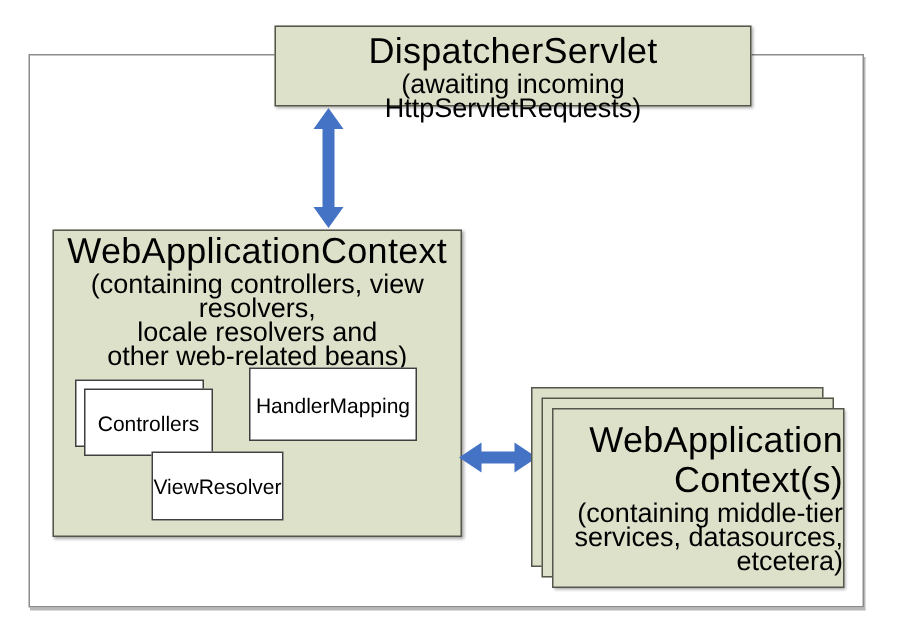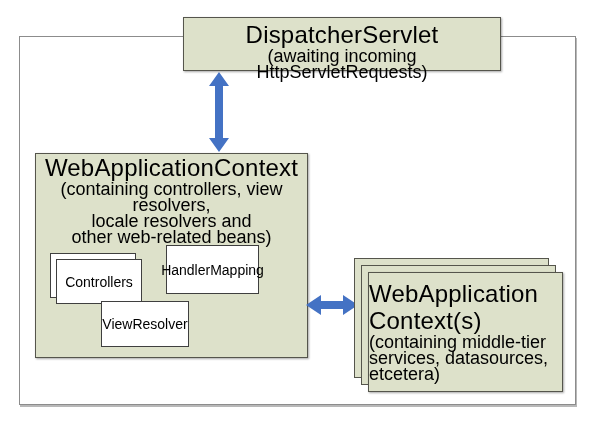--- a/index.html
+++ b/index.html
@@ -54,38 +54,38 @@
     background: #ffffff;
     border: 1px solid #3f3f3f;
     box-sizing: border-box;
     display: flex;
     align-items: center;
     justify-content: center;
     font-size: 14px;
   }
   .controllers-back  { left: 14px;  top: 99px;  width: 86px;  height: 45px; }
   .controllers-front { left: 20px;  top: 105px; width: 86px;  height: 45px; }
-  .handler-mapping   { left: 130px; top: 91px;  width: 93px; height: 49px; }
+  .handler-mapping   { left: 130px; top: 91px;  width: 112px; height: 49px; }
   .view-resolver     { left: 65px;  top: 147px; width: 88px; height: 46px; }
 
   
   .stack { position: absolute; left: 354px; top: 258px; width: 212px; height: 136px; }
   .stack-layer {
     position: absolute;
     width: 195px; height: 120px;
     background: #dde1ca;
     border: 1px solid #55554c;
     box-sizing: border-box;
   }
   .stack-layer.l0 { left: 0;    top: 0; }
   .stack-layer.l1 { left: 7px;  top: 7px; }
   .stack-layer.l2 {
     left: 14px; top: 14px;
     box-shadow: 1px 1px 2px rgba(0,0,0,0.35);
-    text-align: left;
+    text-align: right;
     padding-top: 7px;
   }
 
   
   .arrow { position: absolute; }
   .arrow-vertical   { left: 208px; top: 72px;  width: 22px; height: 80px; }
   .arrow-horizontal { left: 306px; top: 294px; width: 52px; height: 22px; }
 </style>
 </head>
 <body>

